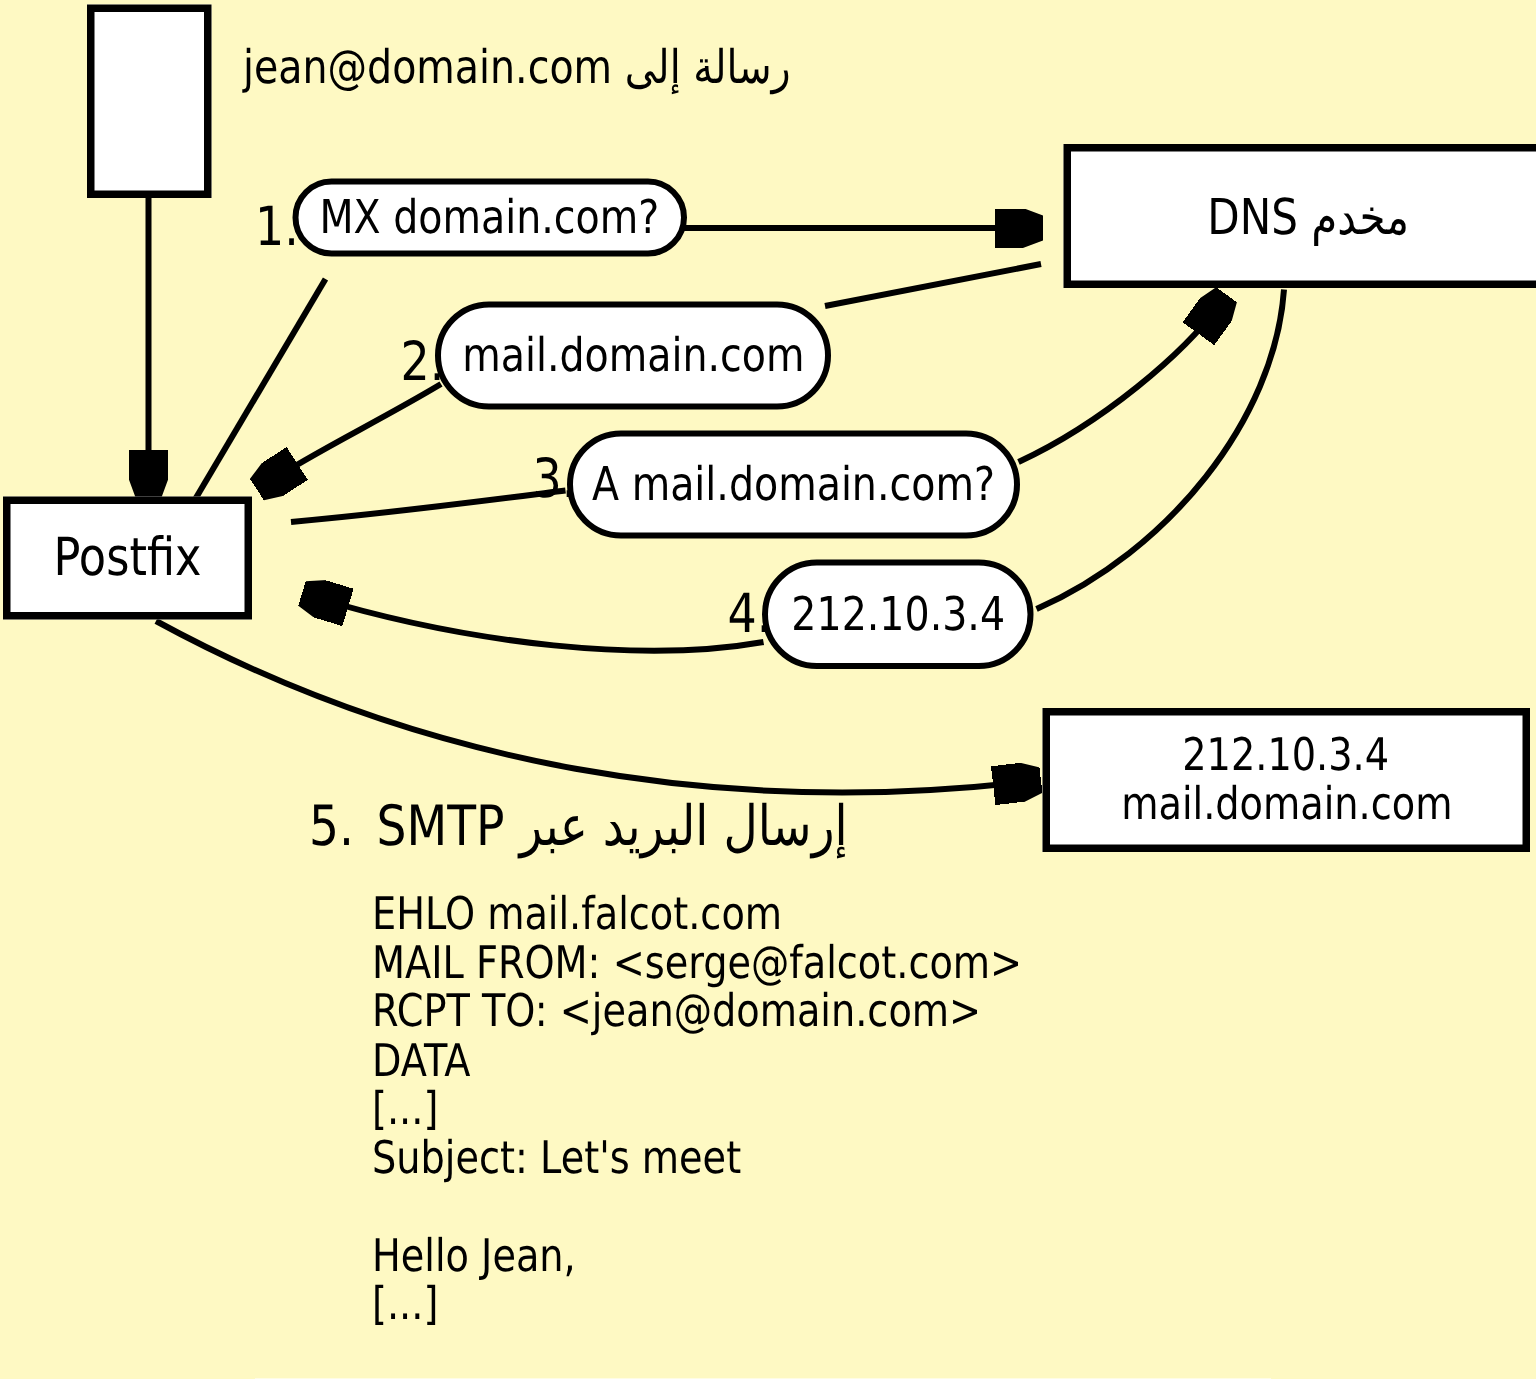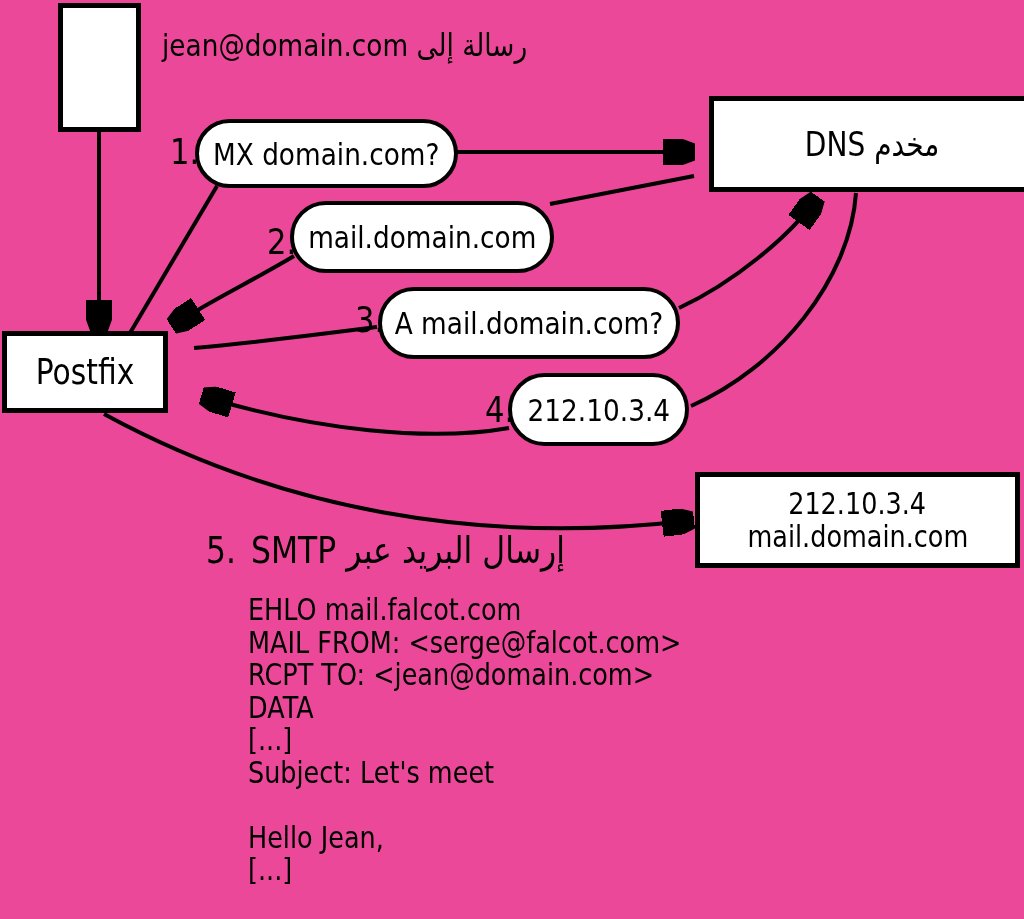--- a/index.html
+++ b/index.html
@@ -1,17 +1,17 @@
 <!DOCTYPE html>
 <html><head>
 <meta charset="utf-8">
 <style>
   html,body{margin:0;padding:0;background:#fff;}
   .canvas{
-    position:relative;width:1024px;height:919px;background:#ec4899;
+    position:relative;width:1024px;height:919px;background:#fef9c3;
     font-family:"DejaVu Sans",sans-serif;color:#000;overflow:hidden;
   }
   svg.links{position:absolute;left:0;top:0;z-index:1;}
   svg.links path{stroke:#000;stroke-width:4;fill:none;}
 
   .box{
     position:absolute;background:#fff;border:5px solid #000;box-sizing:border-box;
     z-index:2;display:flex;align-items:center;justify-content:center;
   }
   .box-sender{left:58px;top:3px;width:83px;height:129px;}
@@ -22,21 +22,21 @@
     flex-direction:column;font-size:30px;line-height:33px;
   }
   .box span,.box div{display:inline-block;transform:scaleX(.85);white-space:nowrap;text-align:center;}
 
   .pill{
     position:absolute;background:#fff;border:4.5px solid #000;border-radius:40px;
     box-sizing:border-box;z-index:2;display:flex;align-items:center;justify-content:center;
     font-size:31px;
   }
   .pill span{display:inline-block;transform:scaleX(.85);white-space:nowrap;}
-  .pill-1{left:195px;top:119px;width:263px;height:69px;}
+  .pill-1{left:195px;top:119px;width:263px;height:52px;}
   .pill-2{left:290px;top:201px;width:264px;height:72px;}
   .pill-3{left:378px;top:287px;width:302px;height:72px;}
   .pill-4{left:508px;top:373px;width:181px;height:73px;}
 
   .num{
     position:absolute;z-index:3;font-size:36px;line-height:1;
     transform:scaleX(.85);transform-origin:0 0;white-space:nowrap;
   }
   .num-1{left:170px;top:134px;}
   .num-2{left:267px;top:224px;}

